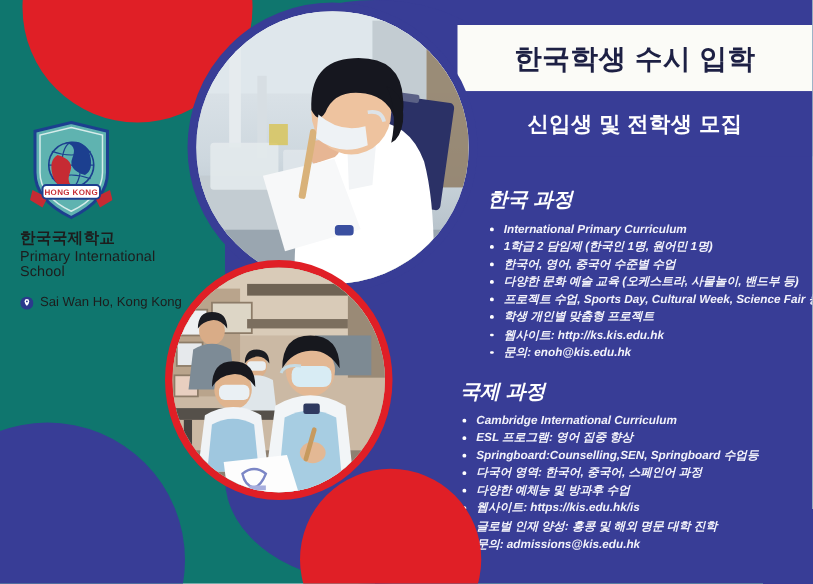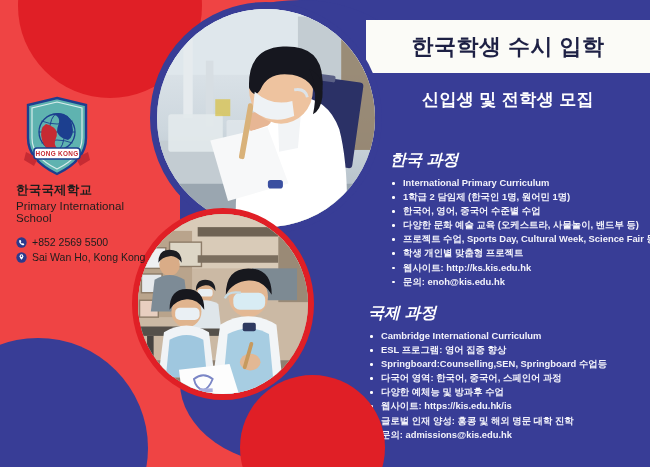--- a/index.html
+++ b/index.html
@@ -6,21 +6,21 @@
   html, body {
     margin: 0;
     padding: 0;
     background: #ffffff;
   }
   #poster {
     position: relative;
     width: 650px;
     height: 467px;
     overflow: hidden;
-    background: #ef4444;
+    background: #0f766e;
     font-family: "Liberation Sans", "DejaVu Sans", sans-serif;
     -webkit-font-smoothing: antialiased;
   }
 
   
   .blob-red-top {
     position: absolute;
     left: 18px;
     top: -86px;
     width: 184px;
@@ -126,20 +126,21 @@
     padding: 0;
   }
   .bullets li {
     position: relative;
     padding-left: 13px;
     font-size: 9.4px;
     line-height: 14.1px;
     color: #f2f2fa;
     white-space: nowrap;
     font-weight: bold;
+    font-style: italic;
   }
   .bullets li::before {
     content: "";
     position: absolute;
     left: 2px;
     top: 6px;
     width: 2.6px;
     height: 2.6px;
     border-radius: 50%;
     background: #ffffff;
@@ -365,27 +366,20 @@
       <path d="M44 44 q-14 -4 -10 -14 q4 -10 -6 -12 q16 -4 20 10 q3 12 -4 16 Z" fill="#1c3f8f"></path>
       <path d="M2 56 l12 6 l-4 8 l-10 -6 Z" fill="#c62b33"></path>
       <path d="M64 56 l-12 6 l4 8 l10 -6 Z" fill="#c62b33"></path>
       <rect x="10" y="52" width="46" height="11" rx="3" fill="#ffffff" stroke="#1c3f8f" stroke-width="1.6"></rect>
       <text x="33" y="60.2" text-anchor="middle" font-family="Liberation Sans, sans-serif" font-size="6.4" font-weight="bold" fill="#c62b33" letter-spacing="0.3">HONG KONG</text>
     </svg>
 
     <div class="school-name-ko">한국국제학교</div>
     <div class="school-name-en">Primary International School</div>
 
-    <div class="contact-row">
-      <svg class="c-ico" viewBox="0 0 16 16">
-        <circle cx="8" cy="8" r="7.5" fill="#2b3a8c"></circle>
-        <path d="M5.2 4.4 q1.1 -0.5 1.7 0.4 l0.7 1.2 q0.3 0.6 -0.3 1 l-0.5 0.4 q0.6 1.6 2.1 2.3 l0.4 -0.5 q0.4 -0.5 1 -0.2 l1.2 0.7 q0.9 0.5 0.3 1.6 q-0.8 1.1 -2.4 0.6 q-2.1 -0.7 -3.5 -2.3 q-1.4 -1.7 -1.3 -3.4 q0.1 -1.2 0.6 -1.8 Z" fill="#ffffff"></path>
-      </svg>
-      <span class="c-text">+852 2569 5500</span>
-    </div>
 
     <div class="contact-row">
       <svg class="c-ico" viewBox="0 0 16 16">
         <circle cx="8" cy="8" r="7.5" fill="#2b3a8c"></circle>
         <path d="M8 3.2 q2.7 0 2.7 2.8 q0 2.4 -2.7 5.3 q-2.7 -2.9 -2.7 -5.3 q0 -2.8 2.7 -2.8 Z" fill="#ffffff"></path>
         <circle cx="8" cy="6" r="1.1" fill="#2b3a8c"></circle>
       </svg>
       <span class="c-text">Sai Wan Ho, Kong Kong</span>
     </div>
   </div>

